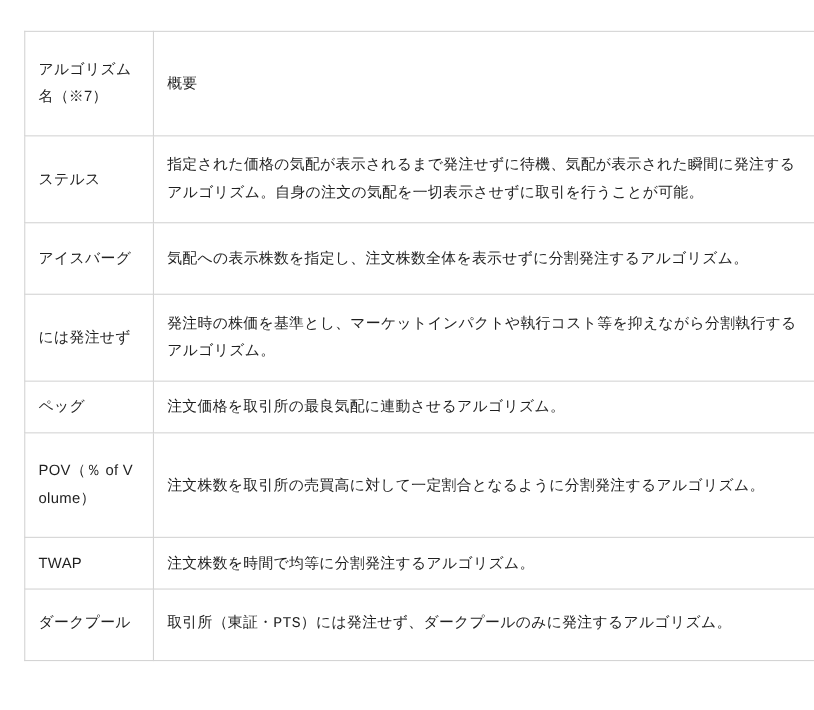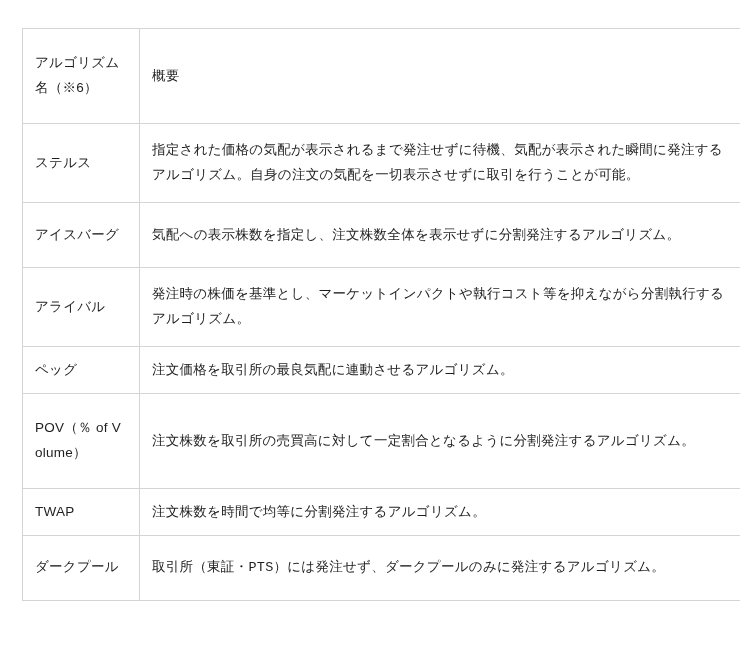--- a/index.html
+++ b/index.html
@@ -63,33 +63,33 @@
   tr.r7 td { height: 44px; font-family: Liberation Mono, monospace; }
 </style>
 </head>
 <body>
 
 <div id="page">
   <div class="table-wrap">
     <table class="algo-table">
       <tbody>
         <tr class="r0">
-          <td class="col-name">アルゴリズム名（※6）</td>
+          <td class="col-name">アルゴリズム名（※7）</td>
           <td class="col-desc">概要</td>
         </tr>
         <tr class="r1">
           <td class="col-name">ステルス</td>
           <td class="col-desc">指定された価格の気配が表示されるまで発注せずに待機、気配が表示された瞬間に発注するアルゴリズム。自身の注文の気配を一切表示させずに取引を行うことが可能。</td>
         </tr>
         <tr class="r2">
           <td class="col-name">アイスバーグ</td>
           <td class="col-desc"> 気配への表示株数を指定し、注文株数全体を表示せずに分割発注するアルゴリズム。</td>
         </tr>
         <tr class="r3">
-          <td class="col-name">アライバル</td>
+          <td class="col-name">には発注せず</td>
           <td class="col-desc">発注時の株価を基準とし、マーケットインパクトや執行コスト等を抑えながら分割執行するアルゴリズム。</td>
         </tr>
         <tr class="r4">
           <td class="col-name">ペッグ</td>
           <td class="col-desc">注文価格を取引所の最良気配に連動させるアルゴリズム。</td>
         </tr>
         <tr class="r5">
           <td class="col-name">POV（％ of Volume）</td>
           <td class="col-desc">注文株数を取引所の売買高に対して一定割合となるように分割発注するアルゴリズム。</td>
         </tr>

